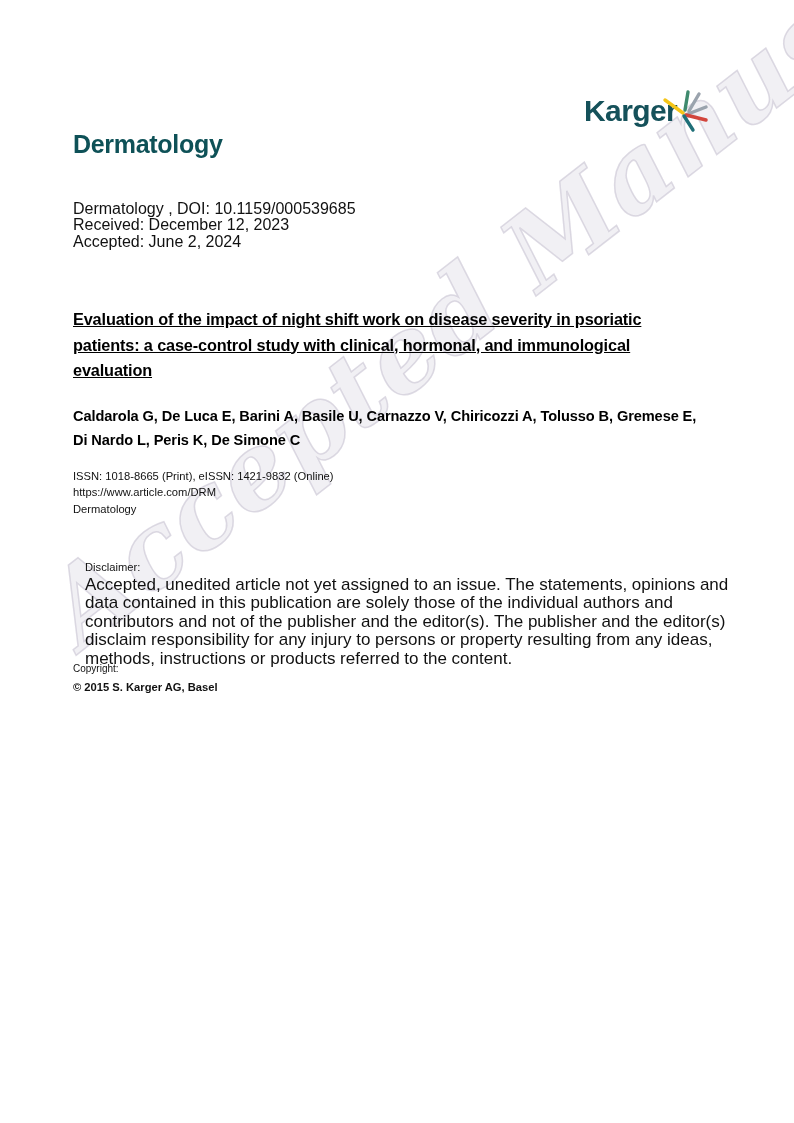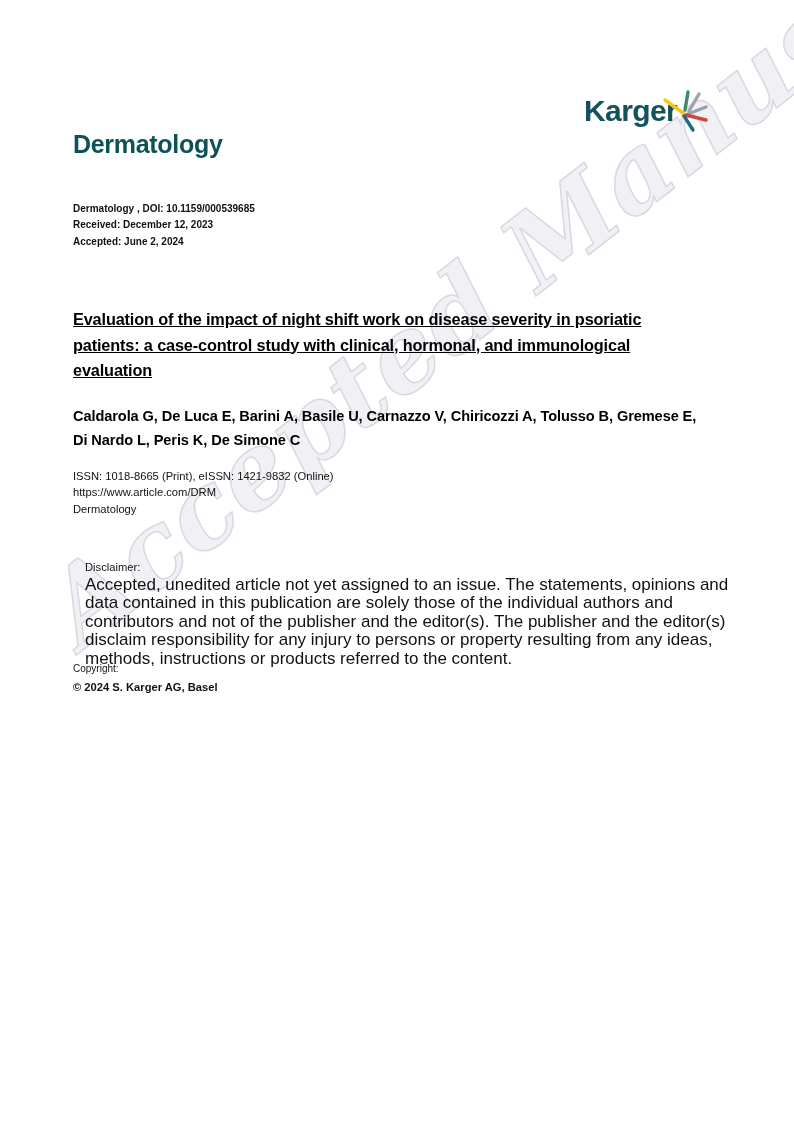--- a/index.html
+++ b/index.html
@@ -88,22 +88,22 @@
     height: 46px;
   }
 
   
   .block {
     position: absolute;
     left: 73px;
   }
   .meta-block { top: 201px; width: 640px; }
   .meta-line {
-    font-size: 10px;
-    font-weight: 700;
+    font-size: 16px;
+    font-weight: 400;
     line-height: 16.4px;
     color: #111111;
     white-space: pre;
   }
 
   .title-block { top: 307px; width: 624px; }
   .article-title {
     font-size: 16.3px;
     font-weight: 700;
     line-height: 25.5px;
@@ -204,17 +204,17 @@
       <div class="issn-line">Dermatology</div>
     </div>
 
     <div class="block disclaimer-block">
       <div class="disclaimer-head">Disclaimer:</div>
       <div class="disclaimer-body">Accepted, unedited article not yet assigned to an issue. The statements, opinions and data contained in this publication are solely those of the individual authors and contributors and not of the publisher and the editor(s). The publisher and the editor(s) disclaim responsibility for any injury to persons or property resulting from any ideas, methods, instructions or products referred to the content.</div>
     </div>
 
     <div class="block copyright-block">
       <div class="copyright-head">Copyright:</div>
-      <div class="copyright-line">© 2024 S. Karger AG, Basel</div>
+      <div class="copyright-line">© 2015 S. Karger AG, Basel</div>
     </div>
 
   </div>
 </div>
 
 </body></html>

